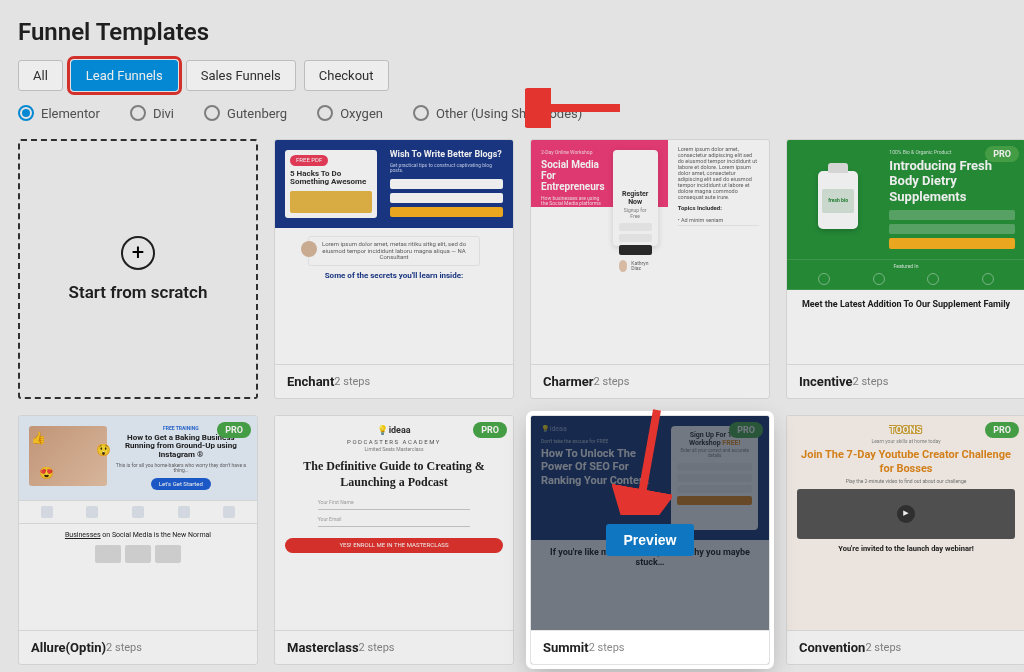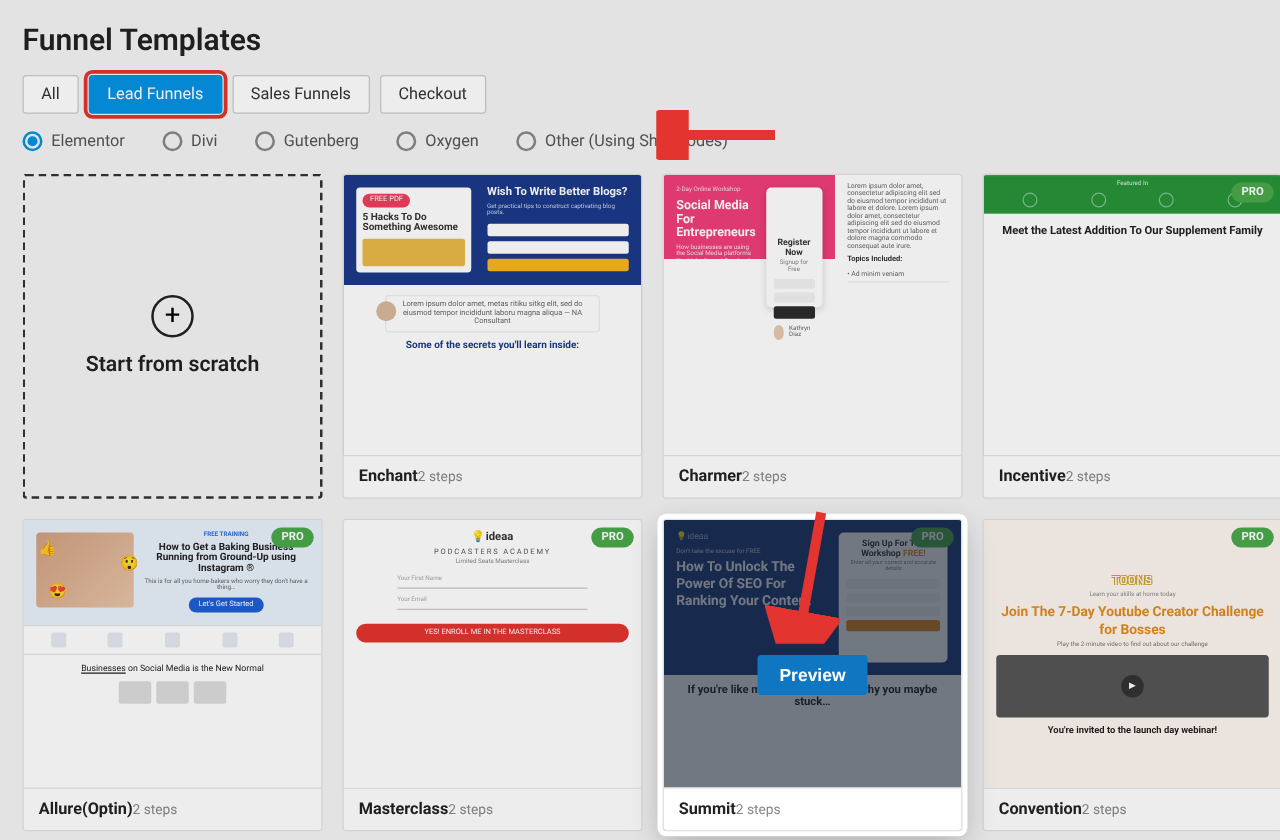--- a/index.html
+++ b/index.html
@@ -114,21 +114,21 @@
   .tpl-summit .rightcard { background: #fff; color: #333; width: 40%; border-radius: 4px; padding: 6px; text-align:center;}
   .tpl-summit .rightcard .sign { font-size: 7px; font-weight: 700;}
   .tpl-summit .rightcard .free { color:#e38a1e;}
   .tpl-summit .rightcard .sub { font-size: 4.5px; color:#888; margin: 2px 0 4px;}
   .tpl-summit .rightcard .field { background:#f3f3f3; height:8px; margin-bottom:3px; border-radius:2px;}
   .tpl-summit .rightcard .btn { background:#e38a1e; height:9px; border-radius:2px;}
   .tpl-summit .bottom { flex:1; padding: 8px 10px; text-align: center;}
   .tpl-summit .bottom h4 { font-size: 9px; font-weight:700; color:#222;}
 
   .tpl-convention { background: #fdf6ef; display: flex; flex-direction: column; padding: 10px; text-align:center;}
-  .tpl-convention .logo { font-size: 9px; font-weight: 400; color: #fff; text-shadow: 1px 1px 0 #d0a030, -1px 1px 0 #d0a030, 1px -1px 0 #d0a030, -1px -1px 0 #d0a030; margin-bottom: 3px; letter-spacing: .5px; margin-top: 35px;}
+  .tpl-convention .logo { font-size: 9px; font-weight: 700; color: #fff; text-shadow: 1px 1px 0 #d0a030, -1px 1px 0 #d0a030, 1px -1px 0 #d0a030, -1px -1px 0 #d0a030; margin-bottom: 3px; letter-spacing: .5px;}
   .tpl-convention .sub { font-size: 5px; color:#888; margin-bottom: 4px;}
   .tpl-convention h3 { font-size: 11px; font-weight: 700; color: #e38a1e; line-height:1.2; margin-bottom: 4px;}
   .tpl-convention .desc { font-size: 5px; color:#777; margin-bottom: 5px;}
   .tpl-convention .video { background: #555; height: 50px; border-radius: 3px; display:flex; align-items:center; justify-content:center; margin-bottom: 6px;}
   .tpl-convention .play { width: 18px; height: 18px; background:#333; border-radius:50%; display:flex; align-items:center; justify-content:center; color:#fff; font-size:7px;}
   .tpl-convention .invite { font-size: 7.5px; font-weight: 700; color:#222;text-align:center;}
 
   
   .card.raised { z-index: 100; box-shadow: 0 0 0 4px #fff, 0 8px 24px rgba(0,0,0,.25); }
   .card.raised .hover-overlay { position:absolute; inset:0; background: rgba(20,30,45,.6); z-index: 10; display:flex; align-items:center; justify-content:center;}
@@ -239,20 +239,34 @@
       </div>
       <div class="footer">
           <span class="name">Charmer</span>
           <span class="steps">2 steps</span>
         </div>
     </div>
 
     <div class="card">
       <div class="pro-badge">PRO</div>
       <div class="preview tpl-incentive">
+        <div class="top">
+          <div class="prod">
+              <div class="bottle">
+                <div class="label">fresh bio</div>
+              </div>
+            </div>
+          <div class="rcol">
+            <div class="small">100% Bio &amp; Organic Product</div>
+            <h3><span>Introducing</span> <span>Fresh Body</span> <span>Dietry</span> <span>Supplements</span></h3>
+            <div class="field"></div>
+              <div class="field"></div>
+              <div class="btn"></div>
+          </div>
+        </div>
         <div class="featured"><span>Featured In</span><div class="logos">
               <div class="logo"></div>
               <div class="logo"></div>
               <div class="logo"></div>
               <div class="logo"></div>
             </div></div>
         <div class="bottom">
             <h4>Meet the Latest Addition To Our Supplement Family</h4>
           </div>
       </div>
@@ -298,20 +312,21 @@
           <span class="steps">2 steps</span>
         </div>
     </div>
 
     <div class="card" style="height:250px;">
       <div class="pro-badge">PRO</div>
       <div class="preview tpl-master">
         <div class="logo"><span class="bulb">💡</span><span>ideaa</span></div>
         <div class="cat">PODCASTERS ACADEMY</div>
         <div class="seats">Limited Seats Masterclass</div>
+        <h3>The Definitive Guide to Creating &amp; Launching a Podcast</h3>
         <div class="fields">
           <div class="field">Your First Name</div>
           <div class="field">Your Email</div>
         </div>
         <span class="btn">YES! ENROLL ME IN THE MASTERCLASS</span>
       </div>
       <div class="footer">
           <span class="name">Masterclass</span>
           <span class="steps">2 steps</span>
         </div>

